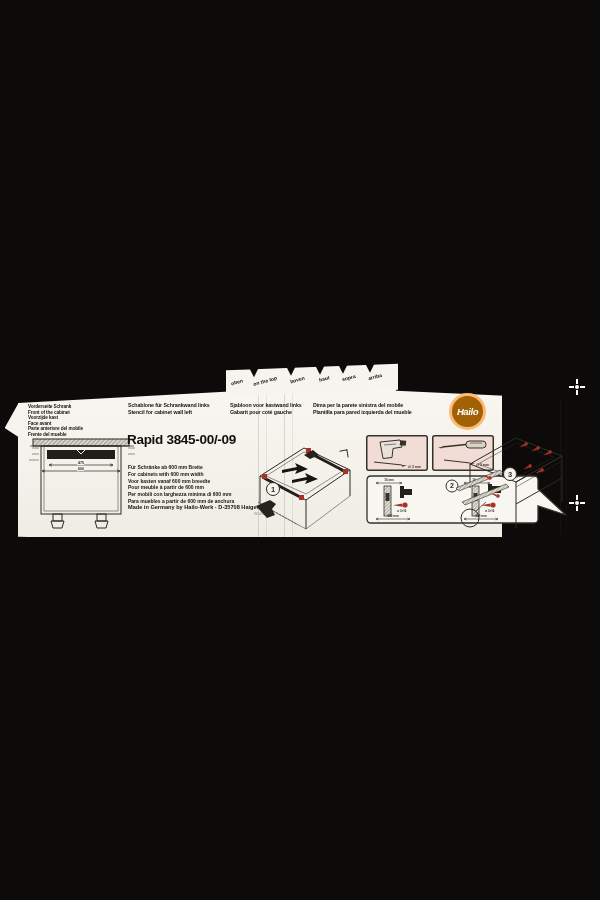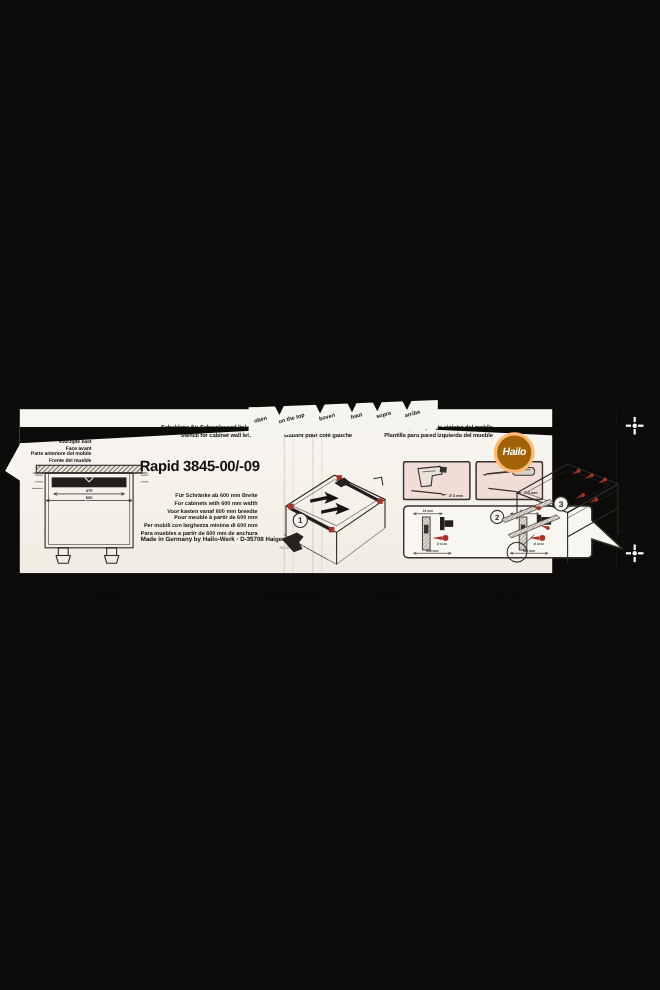--- a/index.html
+++ b/index.html
@@ -5,24 +5,23 @@
   html,body{margin:0;padding:0;}
   body{
     width:600px;height:900px;position:relative;overflow:hidden;
     background:#0c0b09;
     font-family:"Liberation Sans", sans-serif;
     -webkit-font-smoothing:antialiased;
   }
   .abs{position:absolute;}
   
   #paper{
-    position:absolute;left:18px;top:372px;width:484px;height:149px;
+    position:absolute;left:18px;top:388px;width:484px;height:149px;
     background:linear-gradient(180deg,#f8f6f1 0%,#f4f1ea 60%,#efece4 100%);
     color:#1b1915;
-    text-align:right;
   }
   .crease{position:absolute;top:0;bottom:0;width:1px;background:rgba(60,55,45,0.16);}
   .crease.soft{background:rgba(60,55,45,0.09);}
   
   .wedge{position:absolute;background:#0c0b09;}
   #wedge-top-left{left:18px;top:388px;width:216px;height:15px;
     clip-path:polygon(0 0,100% 0,100% 22%,0 100%);}
   #wedge-top-right{left:396px;top:388px;width:176px;height:12px;
     clip-path:polygon(0 0,100% 0,100% 92%,0 22%);}
   #wedge-bottom{left:18px;top:532px;width:554px;height:10px;

